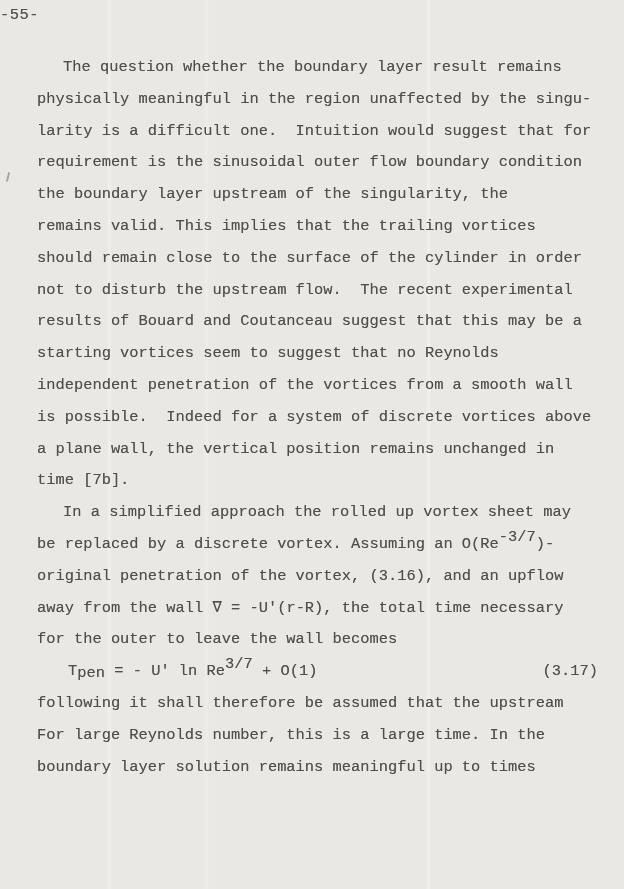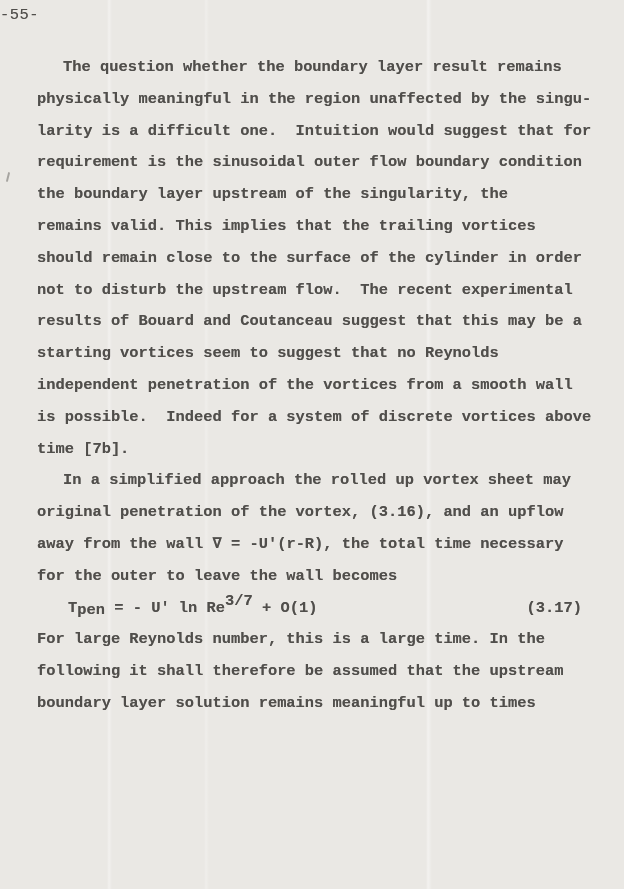--- a/index.html
+++ b/index.html
@@ -49,39 +49,38 @@
     left: 37px;
     right: 26px;
     font-size: 15.4px;
     line-height: 31.8px;
     color: #504e4b;
     text-shadow: 0 0 0.6px rgba(86,84,80,0.55);
   }
   .line {
     white-space: pre;
     position: relative;
-    font-weight: bold;
   }
   .line.indent {
     padding-left: 26px;
   }
   .seg-sup {
     position: relative;
     top: -7px;
   }
   .seg-sub {
     position: relative;
     top: 2px;
   }
   .line.equation {
     padding-left: 31px;
   }
   .eq-label {
     position: absolute;
-    right: 16px;
+    right: 0;
     top: 0;
   }
   .scan-mark {
     position: absolute;
     left: 7px;
     top: 172px;
     width: 2px;
     height: 10px;
     background: rgba(110,108,104,0.55);
     transform: rotate(14deg);
@@ -100,23 +99,25 @@
       <div class="line"><span>larity is a difficult one.  Intuition would suggest that for</span></div>
       <div class="line"><span>requirement is the sinusoidal outer flow boundary condition</span></div>
       <div class="line"><span>the boundary layer upstream of the singularity, the</span></div>
       <div class="line"><span>remains valid. This implies that the trailing vortices</span></div>
       <div class="line"><span>should remain close to the surface of the cylinder in order</span></div>
       <div class="line"><span>not to disturb the upstream flow.  The recent experimental</span></div>
       <div class="line"><span>results of Bouard and Coutanceau suggest that this may be a</span></div>
       <div class="line"><span>starting vortices seem to suggest that no Reynolds</span></div>
       <div class="line"><span>independent penetration of the vortices from a smooth wall</span></div>
       <div class="line"><span>is possible.  Indeed for a system of discrete vortices above</span></div>
+      <div class="line"><span>a plane wall, the vertical position remains unchanged in</span></div>
       <div class="line"><span>time [7b].</span></div>
       <div class="line indent"><span>In a simplified approach the rolled up vortex sheet may</span></div>
+      <div class="line"><span>be replaced by a discrete vortex. Assuming an O(Re</span><span class="seg-sup">-3/7</span><span>)-</span></div>
       <div class="line"><span>original penetration of the vortex, (3.16), and an upflow</span></div>
       <div class="line"><span>away from the wall ∇ = -U'(r-R), the total time necessary</span></div>
       <div class="line"><span>for the outer to leave the wall becomes</span></div>
       <div class="line equation"><span>T</span><span class="seg-sub">pen</span><span> = - U' ln Re</span><span class="seg-sup">3/7</span><span> + O(1)</span><span class="eq-label">(3.17)</span></div>
+      <div class="line"><span>following it shall therefore be assumed that the upstream</span></div>
       <div class="line"><span>For large Reynolds number, this is a large time. In the</span></div>
-      <div class="line"><span>following it shall therefore be assumed that the upstream</span></div>
       <div class="line"><span>boundary layer solution remains meaningful up to times</span></div>
     </div>
 </div>
 
 </body></html>

